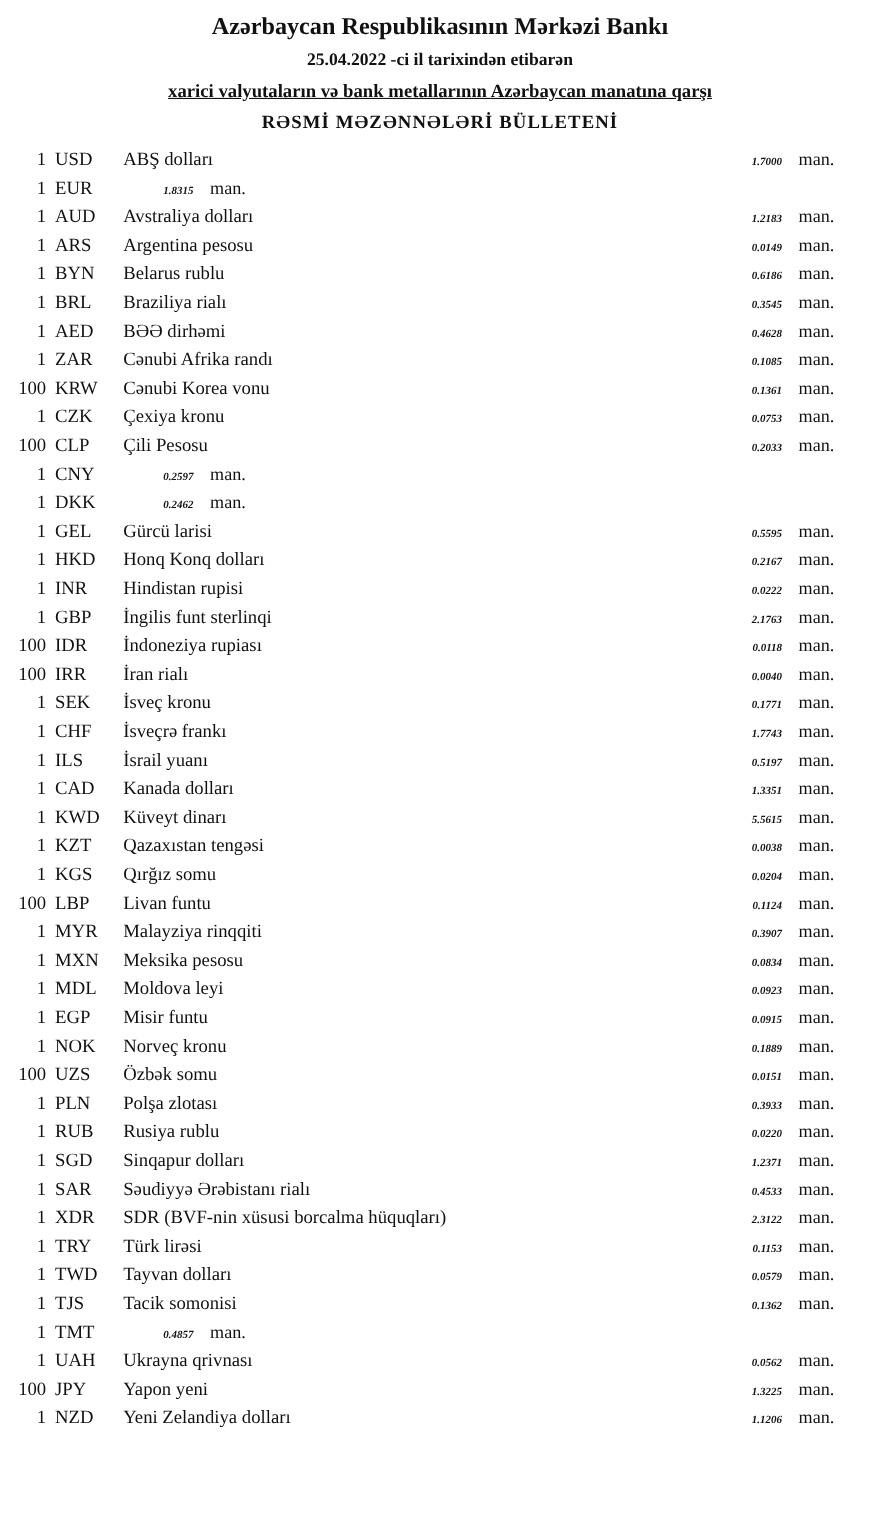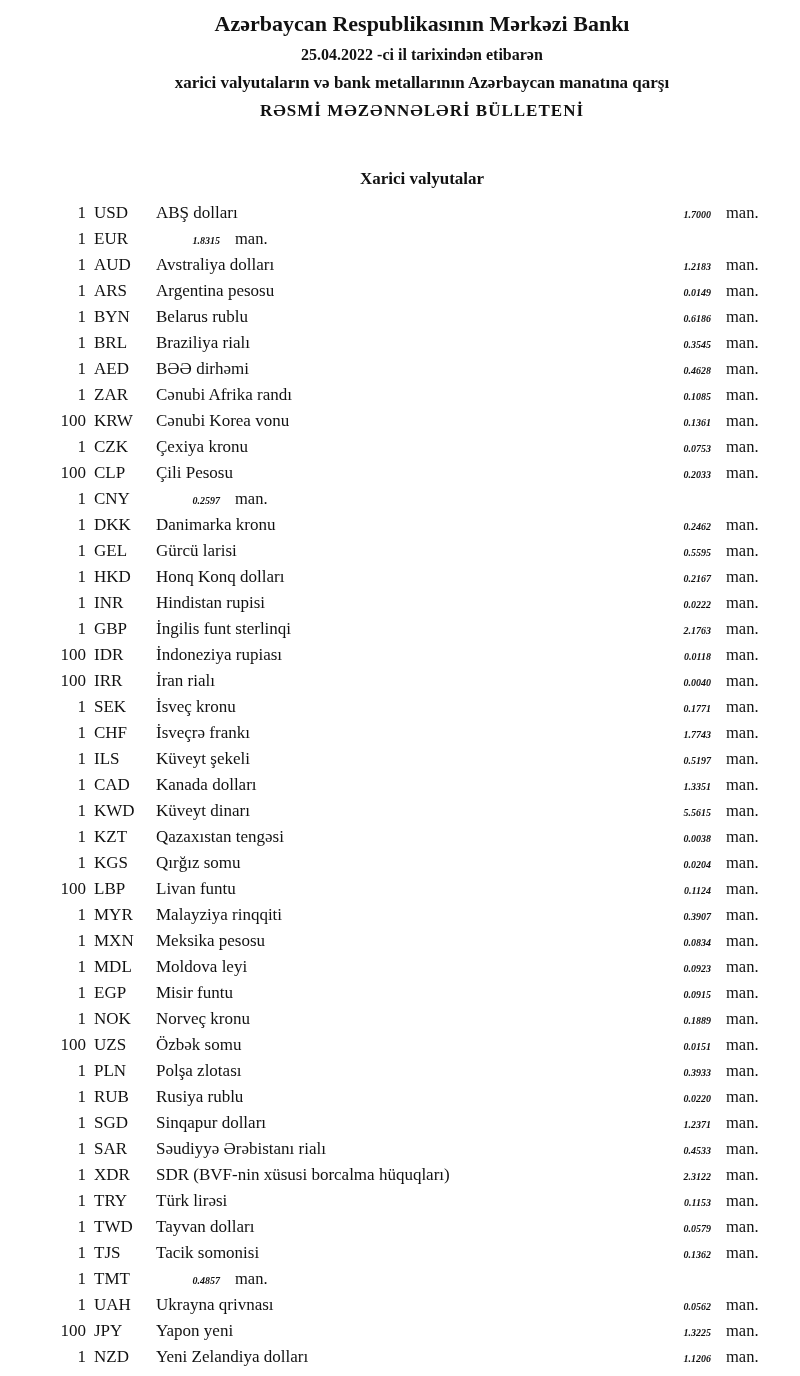--- a/index.html
+++ b/index.html
@@ -11,41 +11,41 @@
     width: 800px;
     height: 1376px;
     overflow: hidden;
     font-family: "Liberation Serif", "DejaVu Serif", serif;
     color: #111111;
   }
   .page {
     width: 800px;
     box-sizing: border-box;
     padding-top: 10px;
-    padding-left: 44px;
   }
   .doc-header {
     text-align: center;
   }
   .bank-name {
     font-size: 22px;
     font-weight: bold;
     line-height: 28px;
   }
   .date-line {
     font-size: 16px;
     font-weight: bold;
     line-height: 22px;
     margin-top: 6px;
   }
   .subject-line {
     font-size: 17px;
     font-weight: bold;
     line-height: 23px;
     margin-top: 5px;
+    text-decoration: underline;
   }
   .bulletin-title {
     font-size: 17px;
     font-weight: bold;
     letter-spacing: 1px;
     line-height: 23px;
     margin-top: 5px;
   }
   .section-title {
     text-align: center;
@@ -101,21 +101,20 @@
 
 <div class="page">
 
   <div class="doc-header">
     <div class="bank-name">Azərbaycan Respublikasının Mərkəzi Bankı</div>
     <div class="date-line">25.04.2022 -ci il tarixindən etibarən</div>
     <div class="subject-line">xarici valyutaların və bank metallarının Azərbaycan manatına qarşı</div>
     <div class="bulletin-title">RƏSMİ MƏZƏNNƏLƏRİ BÜLLETENİ</div>
   </div>
 
-  <div class="section-title">Xarici valyutalar</div>
 
   <div class="rates-table">
   <div class="row">
     <span class="cell-qty">1</span>
     <span class="cell-code">USD</span>
     <span class="cell-name">ABŞ dolları</span>
     <span class="cell-rate">1.7000</span>
     <span class="cell-unit">man.</span>
   </div>
 
@@ -201,21 +200,20 @@
   <div class="row">
     <span class="cell-qty">1</span>
     <span class="cell-code">CNY</span>
     <span class="cell-rate">0.2597</span>
     <span class="cell-unit">man.</span>
   </div>
 
   <div class="row">
     <span class="cell-qty">1</span>
     <span class="cell-code">DKK</span>
-    <span class="cell-name">Danimarka kronu</span>
     <span class="cell-rate">0.2462</span>
     <span class="cell-unit">man.</span>
   </div>
 
   <div class="row">
     <span class="cell-qty">1</span>
     <span class="cell-code">GEL</span>
     <span class="cell-name">Gürcü larisi</span>
     <span class="cell-rate">0.5595</span>
     <span class="cell-unit">man.</span>
@@ -273,21 +271,21 @@
     <span class="cell-qty">1</span>
     <span class="cell-code">CHF</span>
     <span class="cell-name">İsveçrə frankı</span>
     <span class="cell-rate">1.7743</span>
     <span class="cell-unit">man.</span>
   </div>
 
   <div class="row">
     <span class="cell-qty">1</span>
     <span class="cell-code">ILS</span>
-    <span class="cell-name">Küveyt şekeli</span>
+    <span class="cell-name">İsrail yuanı</span>
     <span class="cell-rate">0.5197</span>
     <span class="cell-unit">man.</span>
   </div>
 
   <div class="row">
     <span class="cell-qty">1</span>
     <span class="cell-code">CAD</span>
     <span class="cell-name">Kanada dolları</span>
     <span class="cell-rate">1.3351</span>
     <span class="cell-unit">man.</span>

